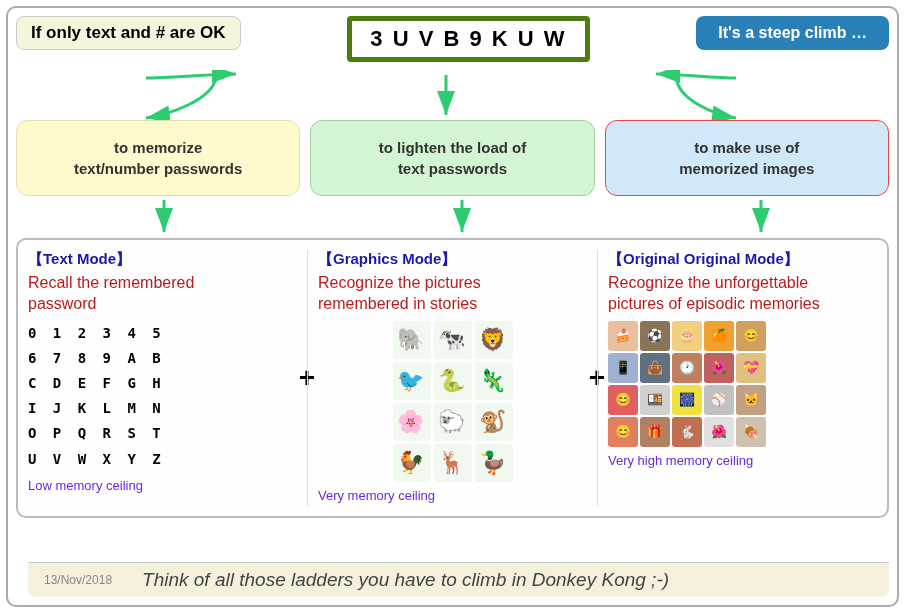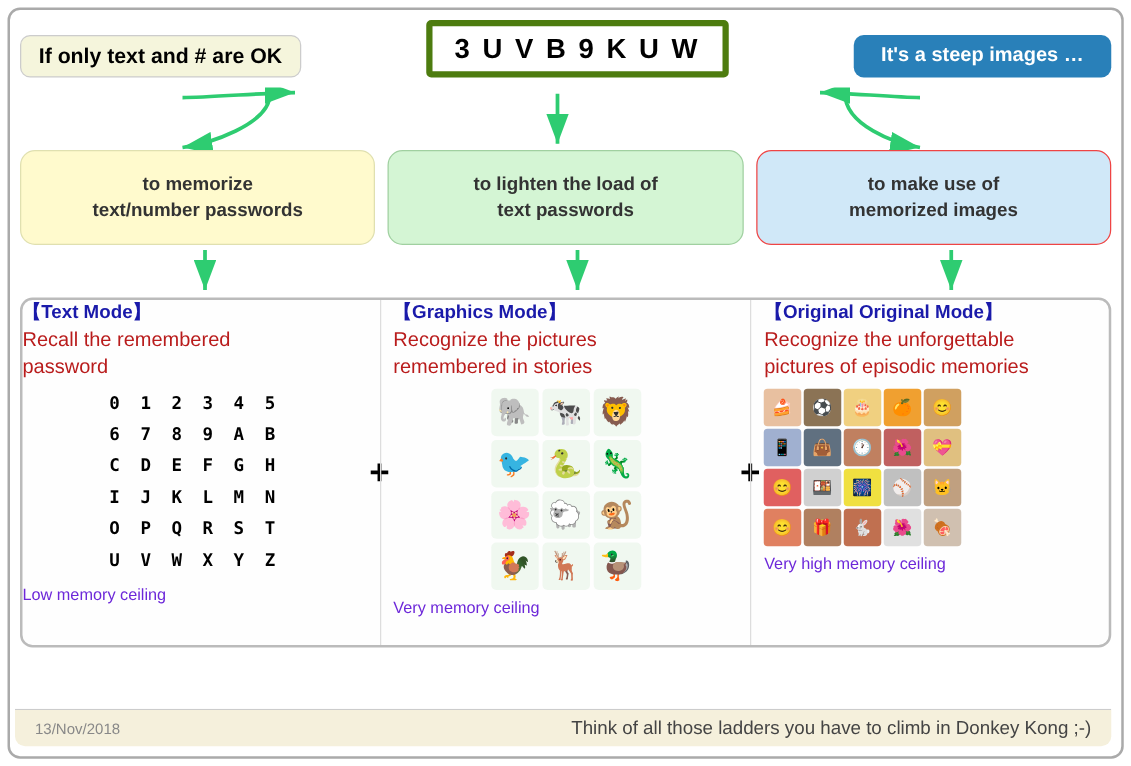--- a/index.html
+++ b/index.html
@@ -19,21 +19,21 @@
       padding: 8px;
       background: #fff;
       position: relative;
       width: 893px;
       height: 601px;
     }
 
     
     .top-row {
       display: flex;
-      align-items: flex-end;
+      align-items: flex-start;
       justify-content: space-between;
       margin-bottom: 8px;
     }
 
     .top-left-box {
       background: #f5f5dc;
       border: 1px solid #ccc;
       border-radius: 8px;
       padding: 6px 14px;
       font-size: 17px;
@@ -93,20 +93,21 @@
     .middle-box.lightblue {
       background: #d0e8f8;
       border: 1px solid #ef4444;
     }
 
     
     .bottom-section {
       display: flex;
       border: 2px solid #bbb;
       border-radius: 10px;
+      padding: 10px;
       gap: 10px;
       background: #fefefe;
       margin-top: 2px;
     }
 
     .bottom-col {
       flex: 1;
       position: relative;
     }
 
@@ -128,21 +129,20 @@
       margin-bottom: 6px;
       line-height: 1.3;
     }
 
     
     .char-grid {
       font-family: monospace;
       font-size: 14px;
       font-weight: bold;
       line-height: 1.8;
-      text-align: center;
       letter-spacing: 4px;
       color: #000;
       margin: 4px 0;
     }
 
     .plus-sign {
       font-size: 28px;
       font-weight: bold;
       color: #000;
       position: absolute;
@@ -200,35 +200,36 @@
     
     .footer {
       background: #f5f0dc;
       border-top: 1px solid #ccc;
       padding: 6px 16px;
       display: flex;
       align-items: center;
       gap: 30px;
       position: absolute;
       bottom: 8px;
-      left: 4px;
+      left: 20px;
       right: 8px;
       border-radius: 0 0 8px 8px;
     }
 
     .footer-date {
       font-size: 12px;
       color: #888;
     }
 
     .footer-text {
-      font-size: 15px;
+      font-size: 19px;
       color: #444;
-      text-align: right;
+      text-align: left;
       flex: 1;
+      font-style: italic;
     }
 
     .arrows-container-top {
       position: relative;
       height: 50px;
       margin-bottom: 0px;
     }
 
     .arrows-container-bottom {
       position: relative;
@@ -237,21 +238,21 @@
     }
   </style>
 </head>
 <body>
 
 <div class="outer-border">
 
   <div class="top-row">
     <div class="top-left-box">If only text and # are OK</div>
     <div class="top-center-box">3 U V B 9 K U W</div>
-    <div class="top-right-box">It's a steep images …</div>
+    <div class="top-right-box">It's a steep climb …</div>
   </div>
 
   <div class="arrows-container-top">
     <svg width="893" height="50">
 
       <defs>
         <marker id="arrowhead-green" markerWidth="8" markerHeight="6" refX="8" refY="3" orient="auto">
           <polygon points="0 0, 8 3, 0 6" fill="#2ecc71"></polygon>
         </marker>
         <marker id="arrowhead-green2" markerWidth="8" markerHeight="6" refX="0" refY="3" orient="auto">

